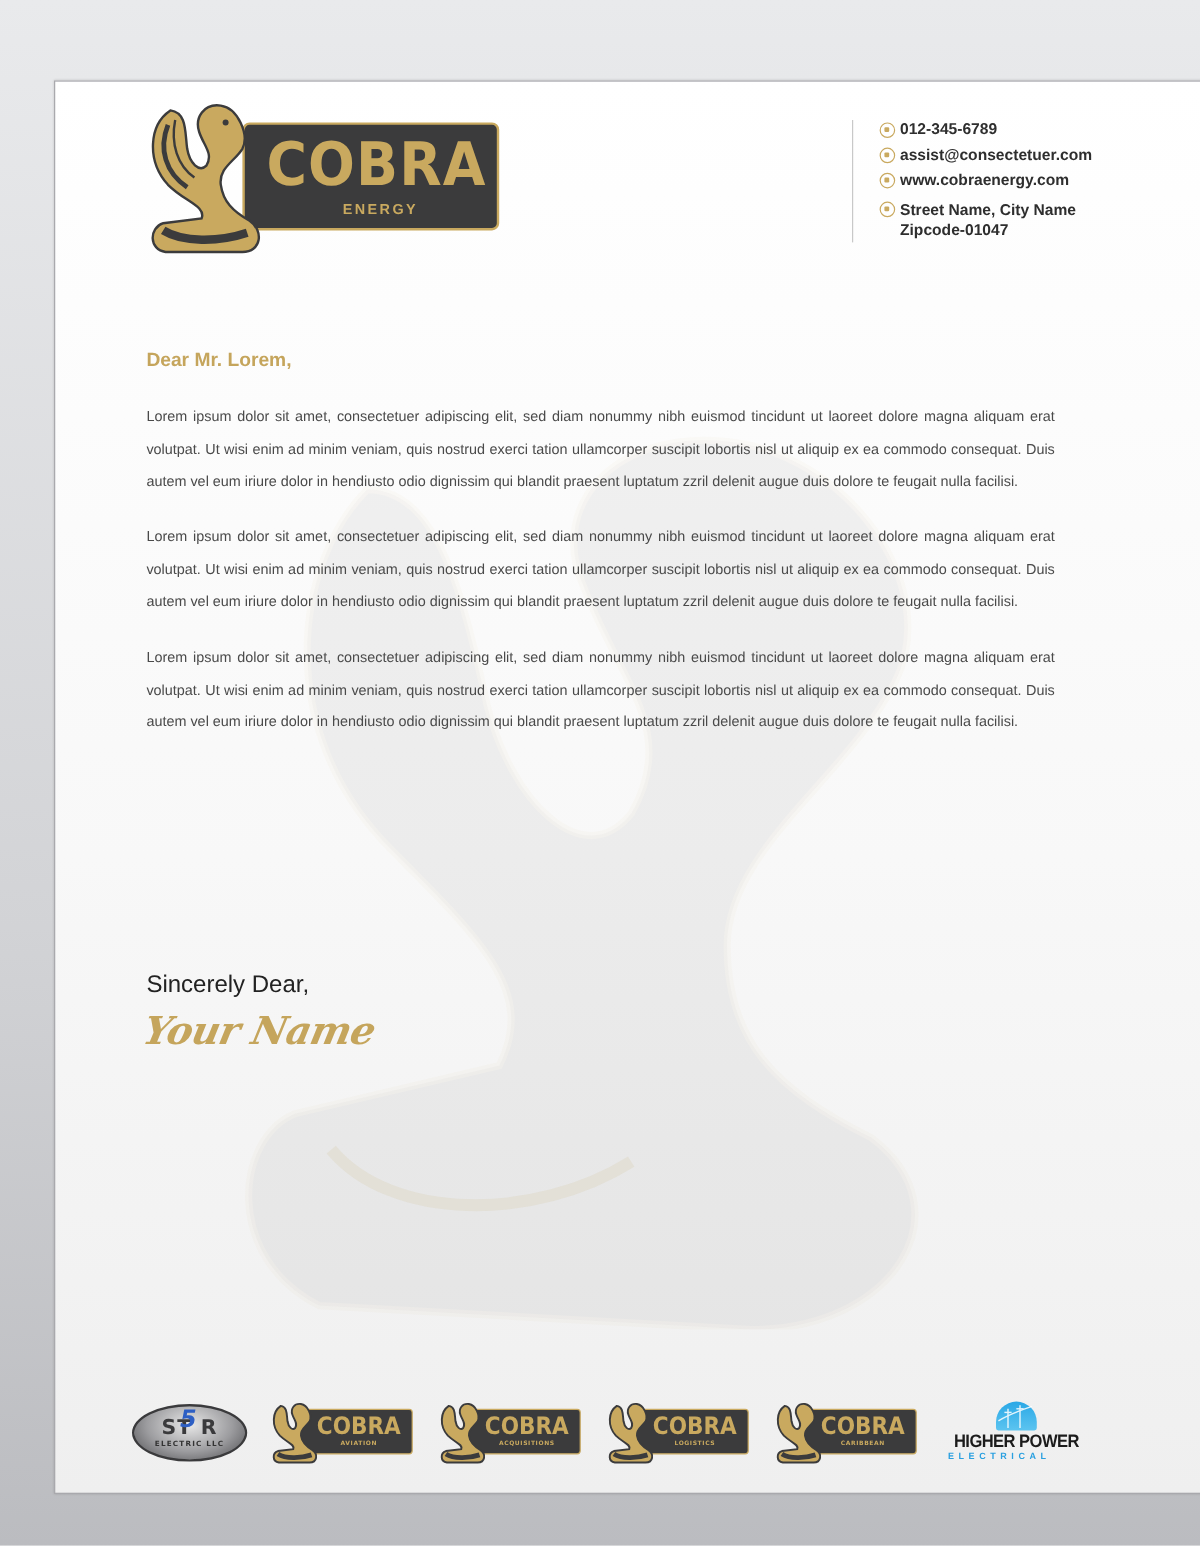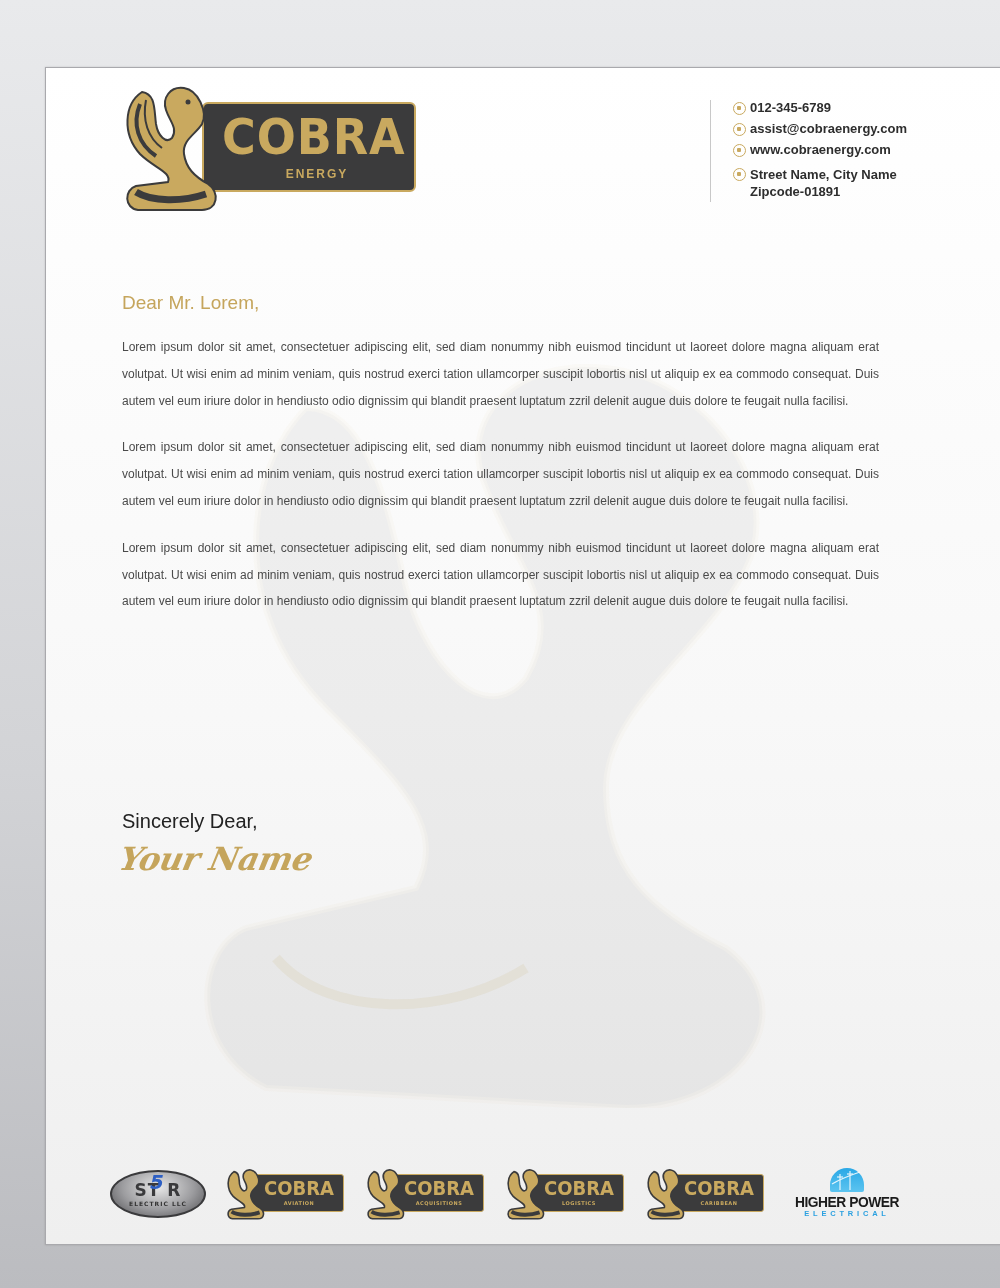--- a/index.html
+++ b/index.html
@@ -37,21 +37,21 @@
 
   
   .contact { position: absolute; left: 664px; top: 32px; border-left: 1px solid #c8c8c8; padding-left: 22px; height: 102px; font-weight: bold; }
   .contact-row { display: flex; align-items: flex-start; height: 21px; font-family: "Liberation Sans", sans-serif; font-size: 13px; color: #2e2e2e; }
   .contact-row.addr { height: auto; margin-top: 3px; }
   .c-icon { width: 13px; height: 13px; border: 1.3px solid #c9a95f; border-radius: 50%; margin-right: 4px; margin-top: 2px; flex-shrink: 0; position: relative; }
   .c-icon::after { content: ""; position: absolute; left: 3px; top: 3px; width: 4px; height: 4px; background: #c9a95f; border-radius: 1px; }
   .addr-lines { line-height: 17px; }
 
   
-  .salutation { position: absolute; left: 76px; top: 224px; font-family: "Liberation Sans", sans-serif; font-weight: normal; font-size: 19px; color: #c5a55c; }
+  .salutation { position: absolute; left: 76px; top: 224px; font-family: "Liberation Sans", sans-serif; font-weight: bold; font-size: 16px; color: #c5a55c; }
   .body-text { position: absolute; left: 76px; top: 266px; width: 757px; }
   .para {
     font-family: "Liberation Sans", sans-serif; font-size: 12px; line-height: 26.8px; color: #4a4a4a;
     text-align: justify; margin-bottom: 20px;
   }
   .closing { position: absolute; left: 76px; top: 742px; font-family: "Liberation Sans", sans-serif; font-size: 20px; color: #222; }
   .signature {
     position: absolute; left: 74px; top: 772px; font-family: "DejaVu Serif", serif; font-style: italic; font-weight: bold;
     font-size: 32px; color: #c5a55c; transform: skewX(-12deg); letter-spacing: -0.5px;
   }
@@ -71,21 +71,21 @@
 
   .cobra-mini { width: 120px; }
   .cm-plate { position: absolute; left: 24px; top: 8px; width: 94px; height: 38px; background: #3b3b3c; border: 1.5px solid #c9a95f; border-radius: 3px; }
   .cm-word { position: absolute; left: 30px; top: 10px; width: 86px; text-align: center; font-family: "DejaVu Sans", sans-serif; font-weight: bold; font-size: 20px; color: #c9a95f; transform: scaleX(0.9); }
   .cm-sub { position: absolute; left: 30px; top: 34px; width: 86px; text-align: center; font-family: "DejaVu Sans", sans-serif; font-weight: bold; font-size: 5px; letter-spacing: 0.5px; color: #c9a95f; }
   .cm-snake { position: absolute; left: 0; top: 0; width: 44px; height: 56px; }
 
   .hp-logo { left: 684px; width: 114px; }
   .hp-dome { position: absolute; left: 40px; top: 2px; width: 34px; height: 24px; border-radius: 17px 17px 2px 2px; background: linear-gradient(180deg, #2aa8e6, #5cc4f0); }
   .hp-title { position: absolute; left: 0; top: 27px; width: 114px; text-align: center; font-family: "Liberation Sans", sans-serif; font-weight: bold; font-size: 15px; color: #1b1b1b; letter-spacing: -0.5px; transform: scaleX(0.92); }
-  .hp-sub { position: absolute; left: 0; top: 43px; width: 114px; text-align: center; font-family: "Liberation Sans", sans-serif; font-weight: bold; font-size: 7.5px; color: #2aa0e0; letter-spacing: 3.8px; }
+  .hp-sub { position: absolute; left: 0; top: 43px; width: 114px; font-family: "Liberation Sans", sans-serif; font-weight: bold; font-size: 7.5px; color: #2aa0e0; letter-spacing: 3.8px; }
 </style>
 </head>
 <body>
 
 <div class="page">
 
   <svg class="watermark" viewBox="0 0 640 760">
     <g fill="#3b3b3c" opacity="0.06" stroke="#c9a95f" stroke-opacity="0.6" stroke-width="6">
       <path d="M120 60 C 60 120, 40 260, 140 360 C 220 440, 260 480, 230 540 L 60 580 C 10 600, 0 700, 80 740 L 440 760 C 560 760, 620 660, 540 600 C 460 560, 420 520, 420 440 C 420 360, 520 300, 560 220 C 600 140, 520 30, 420 20 C 330 10, 270 70, 300 140 C 330 220, 380 260, 340 330 C 300 380, 240 320, 220 240 C 200 150, 180 60, 120 60 Z"></path>
     </g>
@@ -105,31 +105,31 @@
     <div class="logo-sub">ENERGY</div>
   </div>
 
   <div class="contact">
     <div class="contact-row">
       <span class="c-icon"></span>
       <span>012-345-6789</span>
     </div>
     <div class="contact-row">
       <span class="c-icon"></span>
-      <span>assist@cobraenergy.com</span>
+      <span>assist@consectetuer.com</span>
     </div>
     <div class="contact-row">
       <span class="c-icon"></span>
       <span>www.cobraenergy.com</span>
     </div>
     <div class="contact-row addr">
       <span class="c-icon"></span>
       <div class="addr-lines">
         <div>Street Name, City Name</div>
-        <div>Zipcode-01891</div>
+        <div>Zipcode-01047</div>
       </div>
     </div>
   </div>
 
   <div class="salutation">Dear Mr. Lorem,</div>
   <div class="body-text">
     <p class="para">Lorem ipsum dolor sit amet, consectetuer adipiscing elit, sed diam nonummy nibh euismod tincidunt ut laoreet dolore magna aliquam erat volutpat. Ut wisi enim ad minim veniam, quis nostrud exerci tation ullamcorper suscipit lobortis nisl ut aliquip ex ea commodo consequat. Duis autem vel eum iriure dolor in hendiusto odio dignissim qui blandit praesent luptatum zzril delenit augue duis dolore te feugait nulla facilisi.</p>
     <p class="para">Lorem ipsum dolor sit amet, consectetuer adipiscing elit, sed diam nonummy nibh euismod tincidunt ut laoreet dolore magna aliquam erat volutpat. Ut wisi enim ad minim veniam, quis nostrud exerci tation ullamcorper suscipit lobortis nisl ut aliquip ex ea commodo consequat. Duis autem vel eum iriure dolor in hendiusto odio dignissim qui blandit praesent luptatum zzril delenit augue duis dolore te feugait nulla facilisi.</p>
     <p class="para">Lorem ipsum dolor sit amet, consectetuer adipiscing elit, sed diam nonummy nibh euismod tincidunt ut laoreet dolore magna aliquam erat volutpat. Ut wisi enim ad minim veniam, quis nostrud exerci tation ullamcorper suscipit lobortis nisl ut aliquip ex ea commodo consequat. Duis autem vel eum iriure dolor in hendiusto odio dignissim qui blandit praesent luptatum zzril delenit augue duis dolore te feugait nulla facilisi.</p>
   </div>

